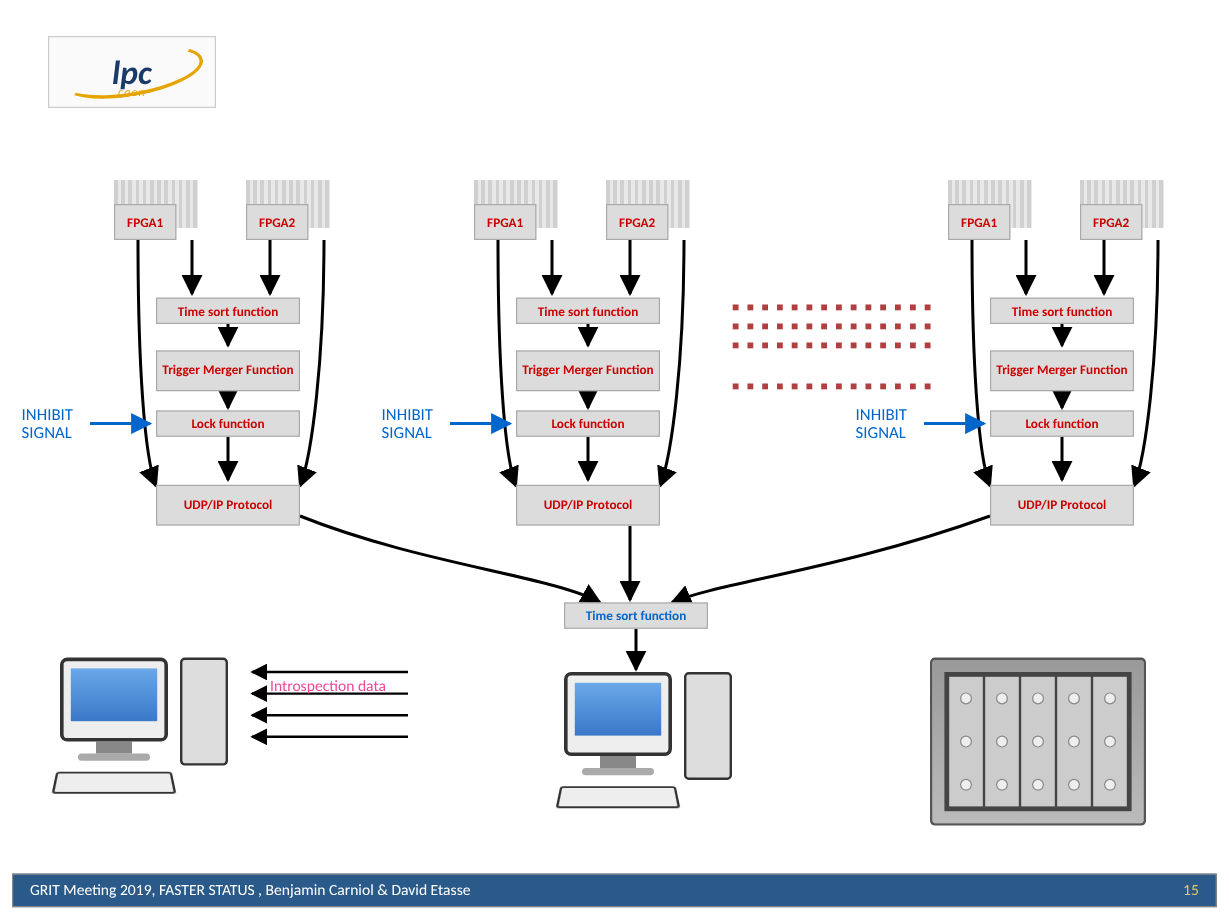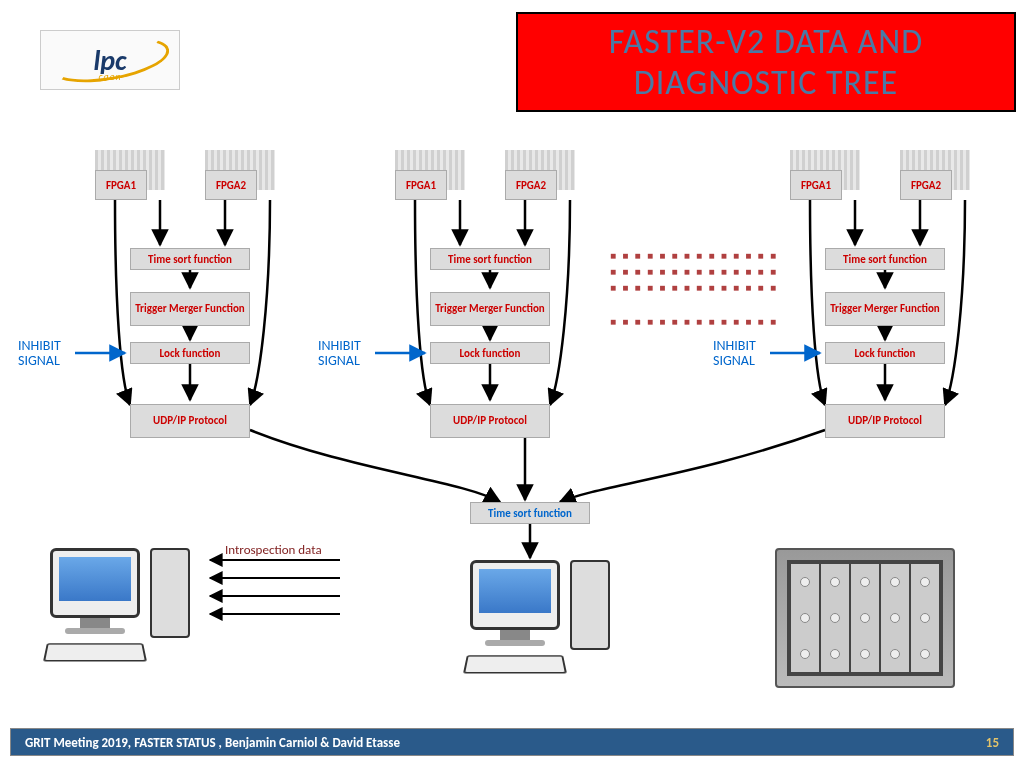--- a/index.html
+++ b/index.html
@@ -16,24 +16,24 @@
 
   .fpga-hatch { position: absolute; width: 70px; height: 40px; background: repeating-linear-gradient(90deg, #d0d0d0 0 3px, #e8e8e8 3px 6px); }
   .box { position: absolute; background: #dcdcdc; border: 1px solid #aaa; display: flex; align-items: center; justify-content: center; text-align: center; font-size: 11px; font-weight: bold; }
   .fpga { width: 52px; height: 30px; color: #cc0000; }
   .func { width: 120px; height: 22px; color: #cc0000; }
   .func2 { width: 120px; height: 34px; color: #cc0000; line-height: 1.1; }
   .central { width: 120px; height: 22px; color: #0066cc; }
 
   .inhibit { position: absolute; color: #0066cc; font-size: 14px; line-height: 1.1; }
 
-  .footer { position: absolute; left: 10px; right: 10px; bottom: 12px; height: 28px; background: #2a5a8a; border: 1px solid #888; display: flex; align-items: center; padding: 0 14px; color: #fff; font-size: 13px; font-weight: bold; }
+  .footer { position: absolute; left: 10px; right: 10px; bottom: 12px; height: 28px; background: #2a5a8a; border: 1px solid #888; display: flex; align-items: center; padding: 0 14px; color: #fff; font-size: 13px; font-weight: normal; }
   .footer .pagenum { margin-left: auto; color: #e2c36b; }
 
-  .intro-label { position: absolute; font-size: 13px; color: #7f1d1d; }
+  .intro-label { position: absolute; font-size: 13px; color: #ec4899; margin-top: 23px; }
 
   .dots { position: absolute; color: #b04040; font-size: 10px; letter-spacing: 2px; line-height: 1.6; }
 
   .computer { position: absolute; }
   .monitor { width: 90px; height: 70px; background: #eee; border: 3px solid #333; border-radius: 6px; position: relative; }
   .screen { position: absolute; inset: 6px 6px 14px 6px; background: linear-gradient(#6aa8e8, #3a78c8); }
   .stand { width: 30px; height: 10px; background: #888; margin: 0 auto; }
   .base { width: 60px; height: 6px; background: #aaa; border-radius: 3px; margin: 0 auto; }
   .tower { position: absolute; width: 40px; height: 90px; background: #ddd; border: 2px solid #333; border-radius: 4px; }
   .keyboard { position: absolute; width: 100px; height: 24px; background: #eee; border: 2px solid #333; border-radius: 3px; transform: perspective(200px) rotateX(40deg); }
@@ -49,23 +49,20 @@
 <body>
 
 <div class="slide">
 
   <div class="logo">
     <div class="logo-swoosh"></div>
     <span class="logo-text">lpc</span>
     <span class="logo-sub">caen</span>
   </div>
 
-  <div class="title-box">
-    <div class="title-text">FASTER-V2 DATA AND DIAGNOSTIC  TREE</div>
-  </div>
 
   <svg class="wires">
     <defs>
       <marker id="ah" viewBox="0 0 10 10" refX="9" refY="5" markerWidth="7" markerHeight="7" orient="auto">
         <path d="M0,0 L10,5 L0,10 z" fill="#000"></path>
       </marker>
       <marker id="ahb" viewBox="0 0 10 10" refX="9" refY="5" markerWidth="7" markerHeight="7" orient="auto">
         <path d="M0,0 L10,5 L0,10 z" fill="#0066cc"></path>
       </marker>
     </defs>

